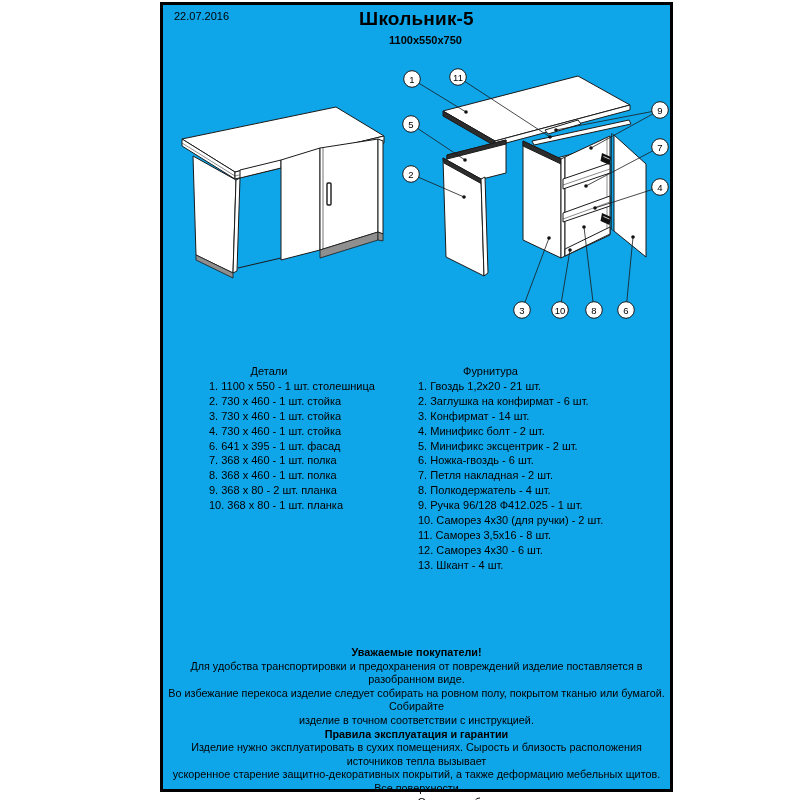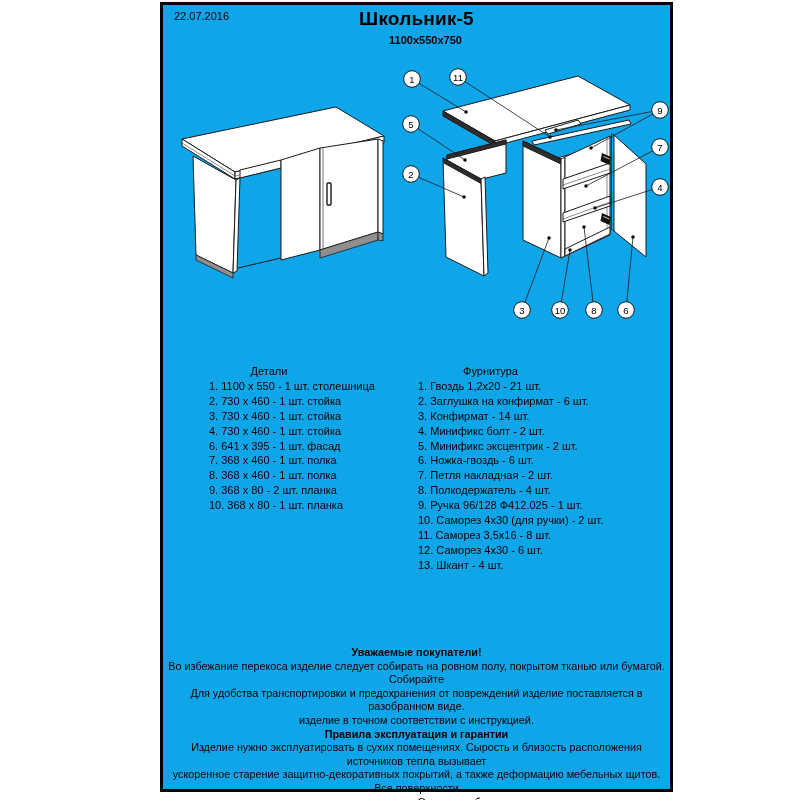--- a/index.html
+++ b/index.html
@@ -185,22 +185,22 @@
       <div>8. Полкодержатель - 4 шт.</div>
       <div>9. Ручка 96/128 Ф412.025 - 1 шт.</div>
       <div>10. Саморез 4х30 (для ручки) - 2 шт.</div>
       <div>11. Саморез 3,5х16 - 8 шт.</div>
       <div>12. Саморез 4х30 - 6 шт.</div>
       <div>13. Шкант - 4 шт.</div>
     </div>
 
     <div class="notices">
       <div class="b">Уважаемые покупатели!</div>
+      <div>Для удобства транспортировки и предохранения от повреждений изделие поставляется в разобранном виде.</div>
       <div>Во избежание перекоса изделие следует собирать на ровном полу, покрытом тканью или бумагой. Собирайте</div>
-      <div>Для удобства транспортировки и предохранения от повреждений изделие поставляется в разобранном виде.</div>
       <div>изделие в точном соответствии с инструкцией.</div>
       <div class="b">Правила эксплуатация и гарантии</div>
       <div>Изделие нужно эксплуатировать в сухих помещениях. Сырость и близость расположения источников тепла вызывает</div>
       <div>ускоренное старение защитно-декоративных покрытий, а также деформацию мебельных щитов. Все поверхности</div>
       <div>следует предохранять от попадания влаги. Очистку мебели рекомендуем производить специальными средствами,</div>
 
     </div>
 
   </div>
 </div>

